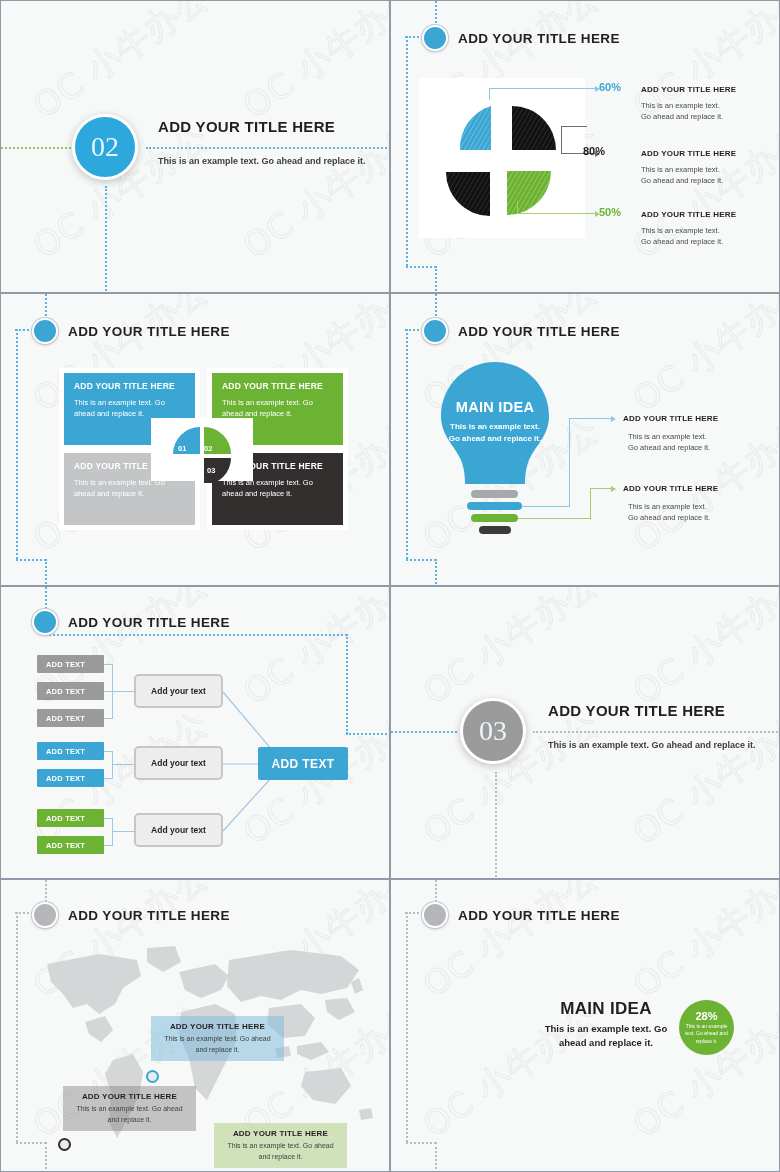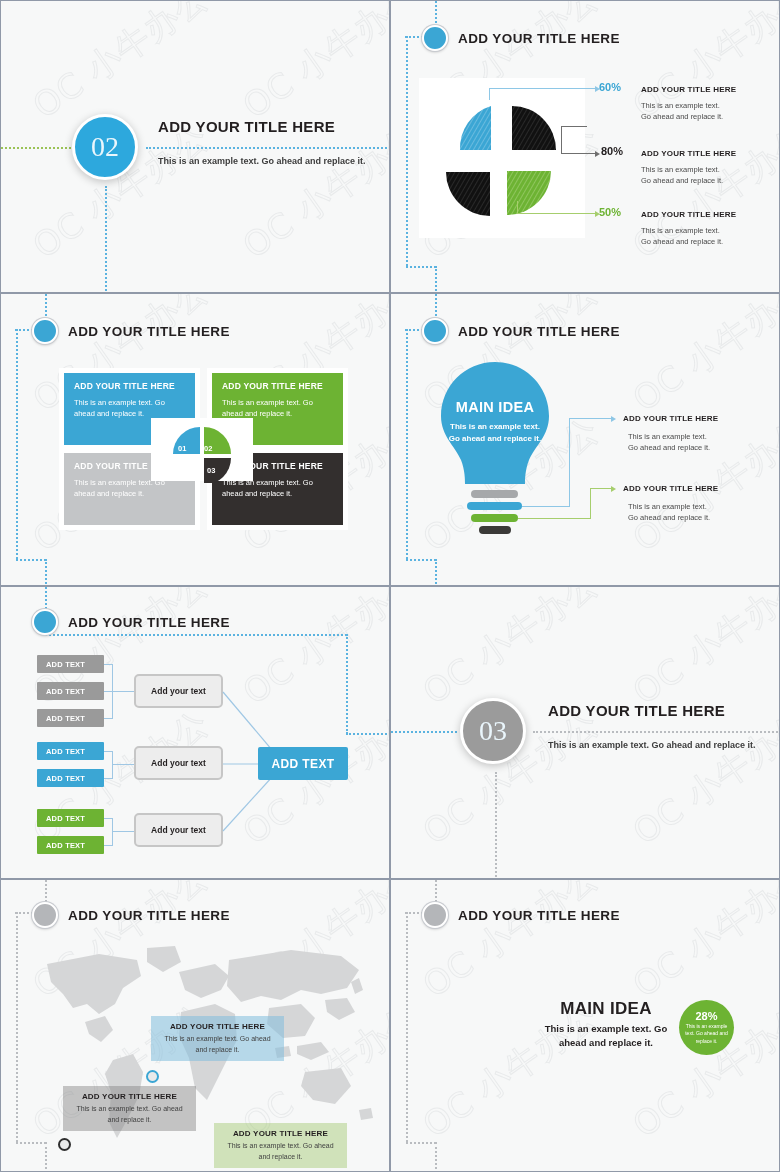--- a/index.html
+++ b/index.html
@@ -177,21 +177,21 @@
     <div style="position:absolute;left:170px;top:125px;width:26px;height:1.2px;background:#6f6f6f;"></div>
     <div class="arrow" style="left:170px;top:152px;width:34px;border-top:1.2px solid #6f6f6f;color:#6f6f6f;"></div>
     <div style="position:absolute;left:126px;top:200px;width:1.2px;height:13px;background:#a6ce6d;"></div>
     <div class="arrow" style="left:126px;top:212px;width:78px;border-top:1.2px solid #a6ce6d;color:#a6ce6d;"></div>
 
     <div class="pct blue" style="left:208px;top:80px;">60%</div>
     <div class="lgd-t" style="left:250px;top:84px;">ADD YOUR TITLE HERE</div>
     <div class="lgd-b" style="left:250px;top:99px;">This is an example text.</div>
     <div class="lgd-b" style="left:250px;top:110px;">Go ahead and replace it.</div>
 
-    <div class="pct dark" style="left:210px;top:144px;">80%</div>
+    <div class="pct dark" style="left:192px;top:144px;">80%</div>
     <div class="lgd-t" style="left:250px;top:148px;">ADD YOUR TITLE HERE</div>
     <div class="lgd-b" style="left:250px;top:163px;">This is an example text.</div>
     <div class="lgd-b" style="left:250px;top:174px;">Go ahead and replace it.</div>
 
     <div class="pct green" style="left:208px;top:205px;">50%</div>
     <div class="lgd-t" style="left:250px;top:209px;">ADD YOUR TITLE HERE</div>
     <div class="lgd-b" style="left:250px;top:224px;">This is an example text.</div>
     <div class="lgd-b" style="left:250px;top:235px;">Go ahead and replace it.</div>
   </div>
 </div>

